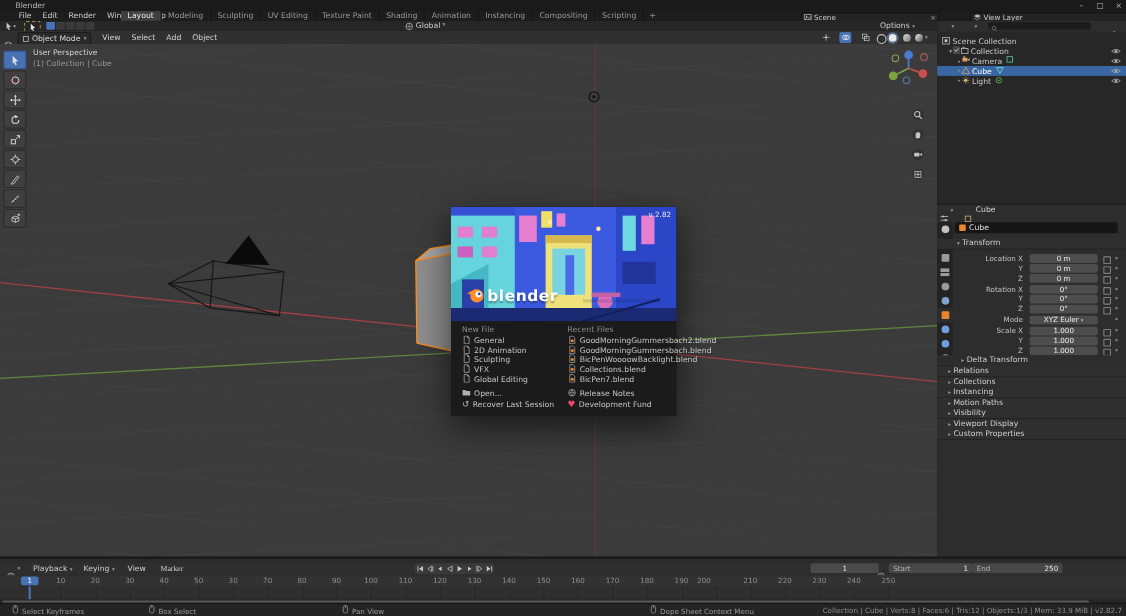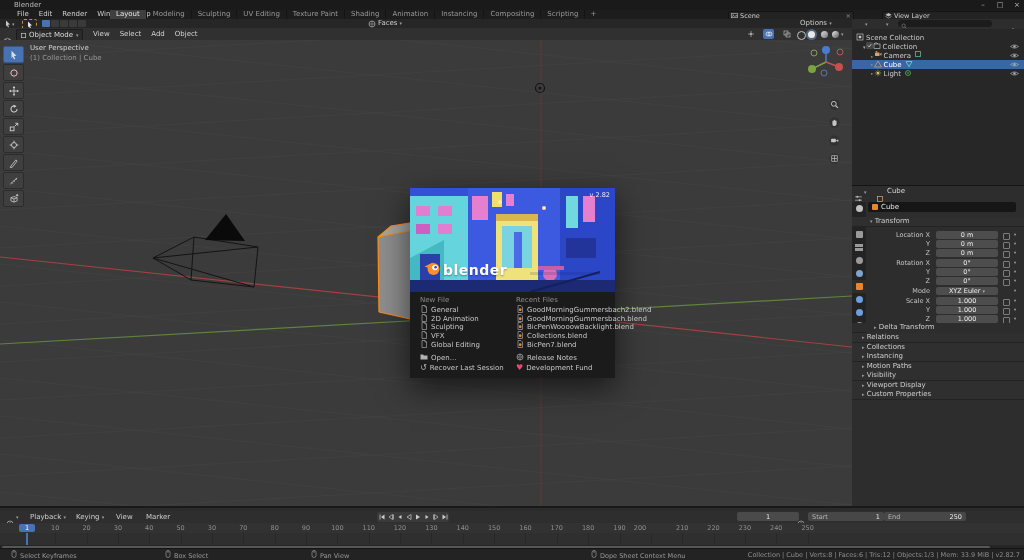--- a/index.html
+++ b/index.html
@@ -187,21 +187,21 @@
       <span class="modeicon"></span>
       <span class="modeicon"></span>
       <span class="modeicon"></span>
       <span class="modeicon"></span>
     </span>
     <span id="orientation-global" class="abs">
       <svg width="8" height="8" viewBox="0 0 16 16" style="margin-right:2px;">
           <circle cx="8" cy="8" r="6" fill="none" stroke="#bbb" stroke-width="1.3"></circle>
           <path d="M2 8 h12 M8 2 v12" stroke="#bbb" stroke-width="1"></path>
         </svg>
-      <span>Faces</span>
+      <span>Global</span>
       <span style="font-size:5px;margin-left:2px;color:#9a9a9a;">▾</span>
     </span>
     <span id="options-btn" class="abs">
       <span>Options</span>
       <span style="font-size:5px;color:#9a9a9a;">▾</span>
     </span>
   </div>
 
   <div id="vphead" class="abs">
     <span class="abs" style="left:3px;top:2px;">
@@ -796,21 +796,21 @@
         <svg width="8" height="8" viewBox="0 0 16 16">
             <circle cx="8" cy="8" r="6" fill="none" stroke="#c0c0c0" stroke-width="1.4"></circle>
             <path d="M8 4.5 V8 l2.5 2" stroke="#c0c0c0" stroke-width="1.4" fill="none"></path>
           </svg>
       </span>
       <span class="abs" style="left:16px;top:3px;font-size:5px;color:#9a9a9a;">▾</span>
       <div id="tl-menus">
           <span class="tlmenu" style="left: 30px;">Playback <span style="font-size:5px;color:#9a9a9a;">▾</span></span>
           <span class="tlmenu" style="left: 76px;">Keying <span style="font-size:5px;color:#9a9a9a;">▾</span></span>
           <span class="tlmenu" style="left: 116px;">View</span>
-          <span class="tlmenu" style="left: 146px;">Marker</span>
+          <span class="tlmenu" style="left: 146px; font-family: Liberation Serif, serif;">Marker</span>
         </div>
       <div id="playback" class="abs">
           <span class="pbtn">
             <svg width="8" height="8" viewBox="0 0 16 16">
               <path d="M4 3 v10" stroke="#ccc" stroke-width="1.5"></path>
               <path d="M13 3 L6 8 l7 5 Z" fill="#ccc"></path>
             </svg>
           </span>
           <span class="pbtn">
             <svg width="8" height="8" viewBox="0 0 16 16">
@@ -934,21 +934,21 @@
 
   <div id="statusbar" class="abs">
     <div id="st-items">
         <div class="stitem" style="left: 10px;">
           <span><svg width="8" height="8" viewBox="0 0 16 16">
               <rect x="4" y="1" width="8" height="14" rx="4" fill="none" stroke="#999" stroke-width="1.4"></rect>
               <path d="M8 1 v5" stroke="#999" stroke-width="1.4"></path>
             </svg></span>
           <span>Select Keyframes</span>
         </div>
-        <div class="stitem" style="left: 164px;">
+        <div class="stitem" style="left: 134px;">
           <span><svg width="8" height="8" viewBox="0 0 16 16">
               <rect x="4" y="1" width="8" height="14" rx="4" fill="none" stroke="#999" stroke-width="1.4"></rect>
               <path d="M8 1 v5" stroke="#999" stroke-width="1.4"></path>
             </svg></span>
           <span>Box Select</span>
         </div>
         <div class="stitem" style="left: 310px;">
           <span><svg width="8" height="8" viewBox="0 0 16 16">
               <rect x="4" y="1" width="8" height="14" rx="4" fill="none" stroke="#999" stroke-width="1.4"></rect>
               <path d="M8 1 v5" stroke="#999" stroke-width="1.4"></path>

